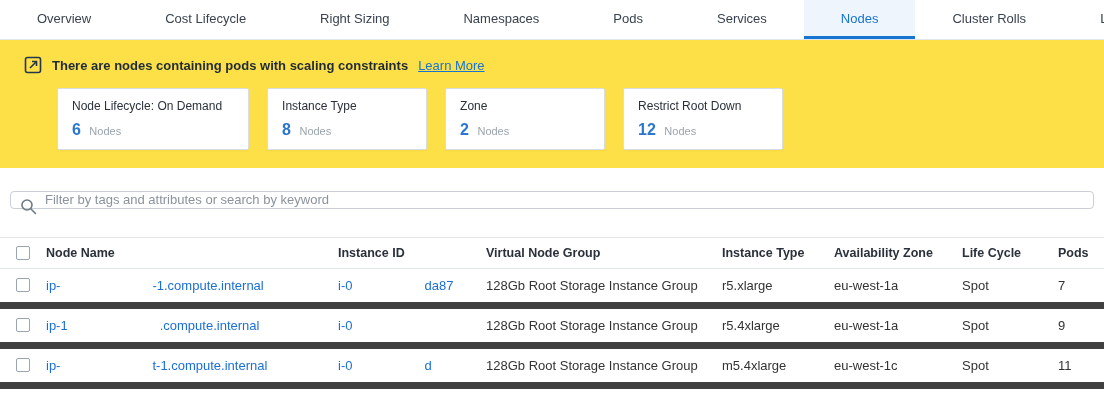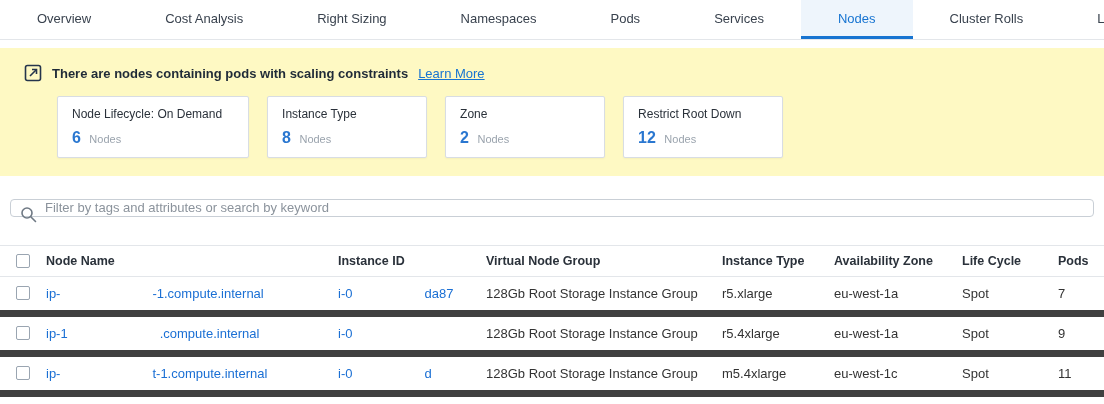--- a/index.html
+++ b/index.html
@@ -19,21 +19,21 @@
     display:flex; align-items:center; padding:0 37px;
     font-size:13px; color:#39424e; cursor:pointer; white-space:nowrap;
     border-bottom:3px solid transparent;
   }
   .tab.active {
     color:#1774d1; border-bottom-color:#1774d1; background:#eef5fc;
   }
 
   
   .banner {
-    background:#fef9c3; padding:12px 0 18px 0; margin-top:8px;
+    background:#fde047; padding:12px 0 18px 0; margin-top:0;
   }
   .banner-msg {
     display:flex; align-items:center; gap:10px; padding:4px 0 4px 24px;
   }
   .banner-msg .msg-text { font-size:13px; font-weight:bold; color:#1f2a37; }
   .banner-msg a { font-size:13px; color:#1774d1; text-decoration:underline; cursor:pointer; }
   .banner-icon { width:18px; height:18px; flex:0 0 auto; }
 
   .cards { display:flex; gap:18px; padding:10px 0 0 57px; }
   .card {
@@ -81,21 +81,21 @@
   .link-frag { color:#1a6fd4; cursor:pointer; }
   .redact-gap { display:inline-block; }
   .gap-name { width:92px; }
   .gap-id { width:72px; }
 </style>
 </head>
 <body>
 
 <div class="tabbar">
   <div class="tab">Overview</div>
-  <div class="tab">Cost Analysis</div>
+  <div class="tab">Cost Lifecycle</div>
   <div class="tab">Right Sizing</div>
   <div class="tab">Namespaces</div>
   <div class="tab">Pods</div>
   <div class="tab">Services</div>
   <div class="tab active">Nodes</div>
   <div class="tab">Cluster Rolls</div>
   <div class="tab">Log</div>
 </div>
 
 <div class="banner">

